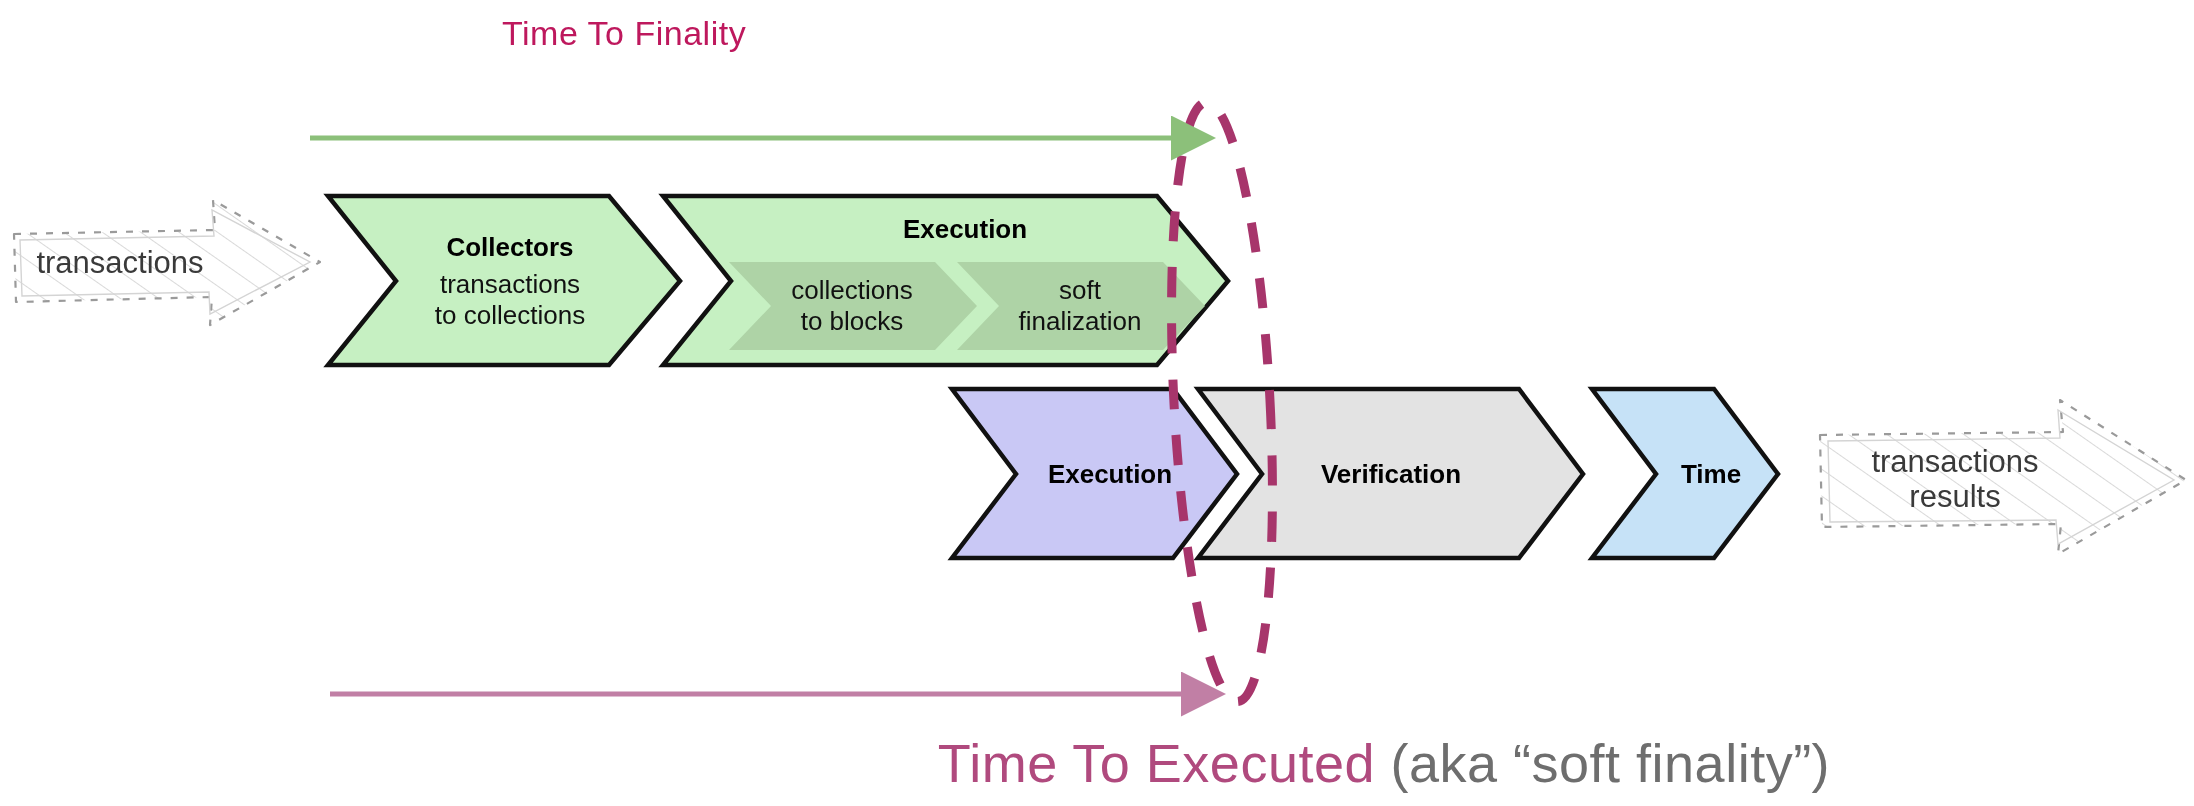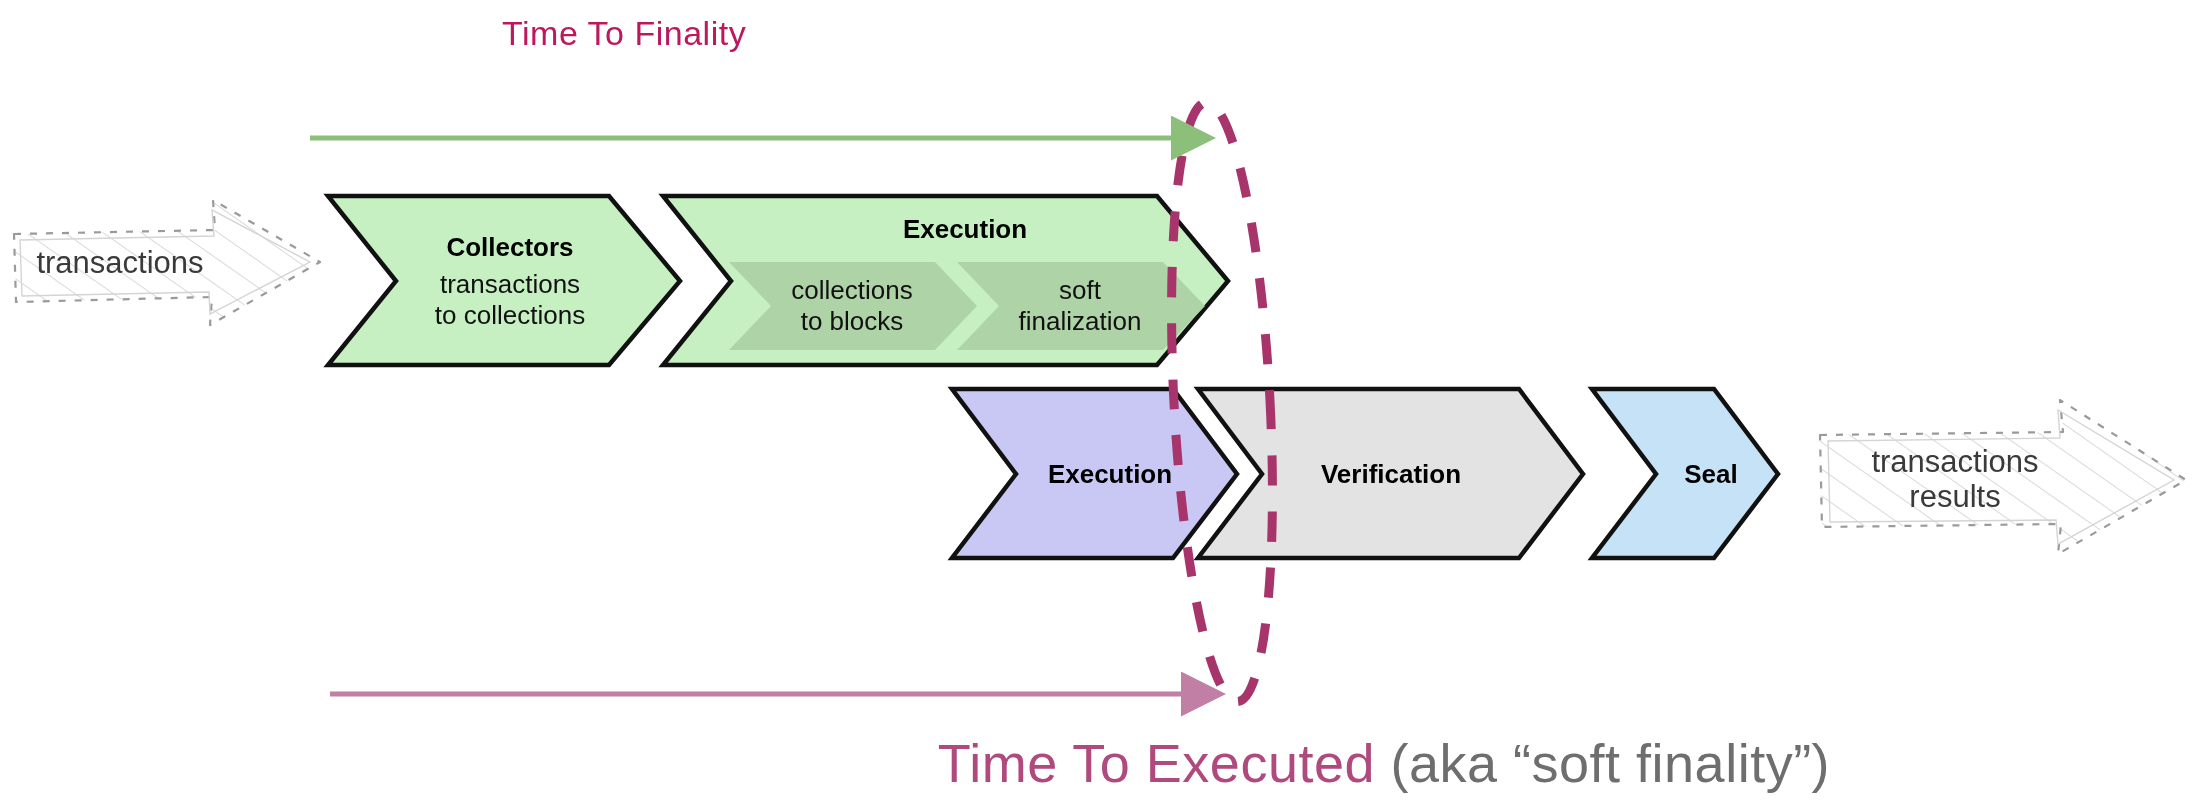--- a/index.html
+++ b/index.html
@@ -100,16 +100,16 @@
 
   <div class="center-box" style="left:1010px; top:452px; width:200px; height:44px;">
     <div class="chev-head">Execution</div>
   </div>
 
   <div class="center-box" style="left:1256px; top:452px; width:270px; height:44px;">
     <div class="chev-head">Verification</div>
   </div>
 
   <div class="center-box" style="left:1652px; top:452px; width:118px; height:44px;">
-    <div class="chev-head">Seal</div>
+    <div class="chev-head">Time</div>
   </div>
 
 </div>
 
 </body></html>

